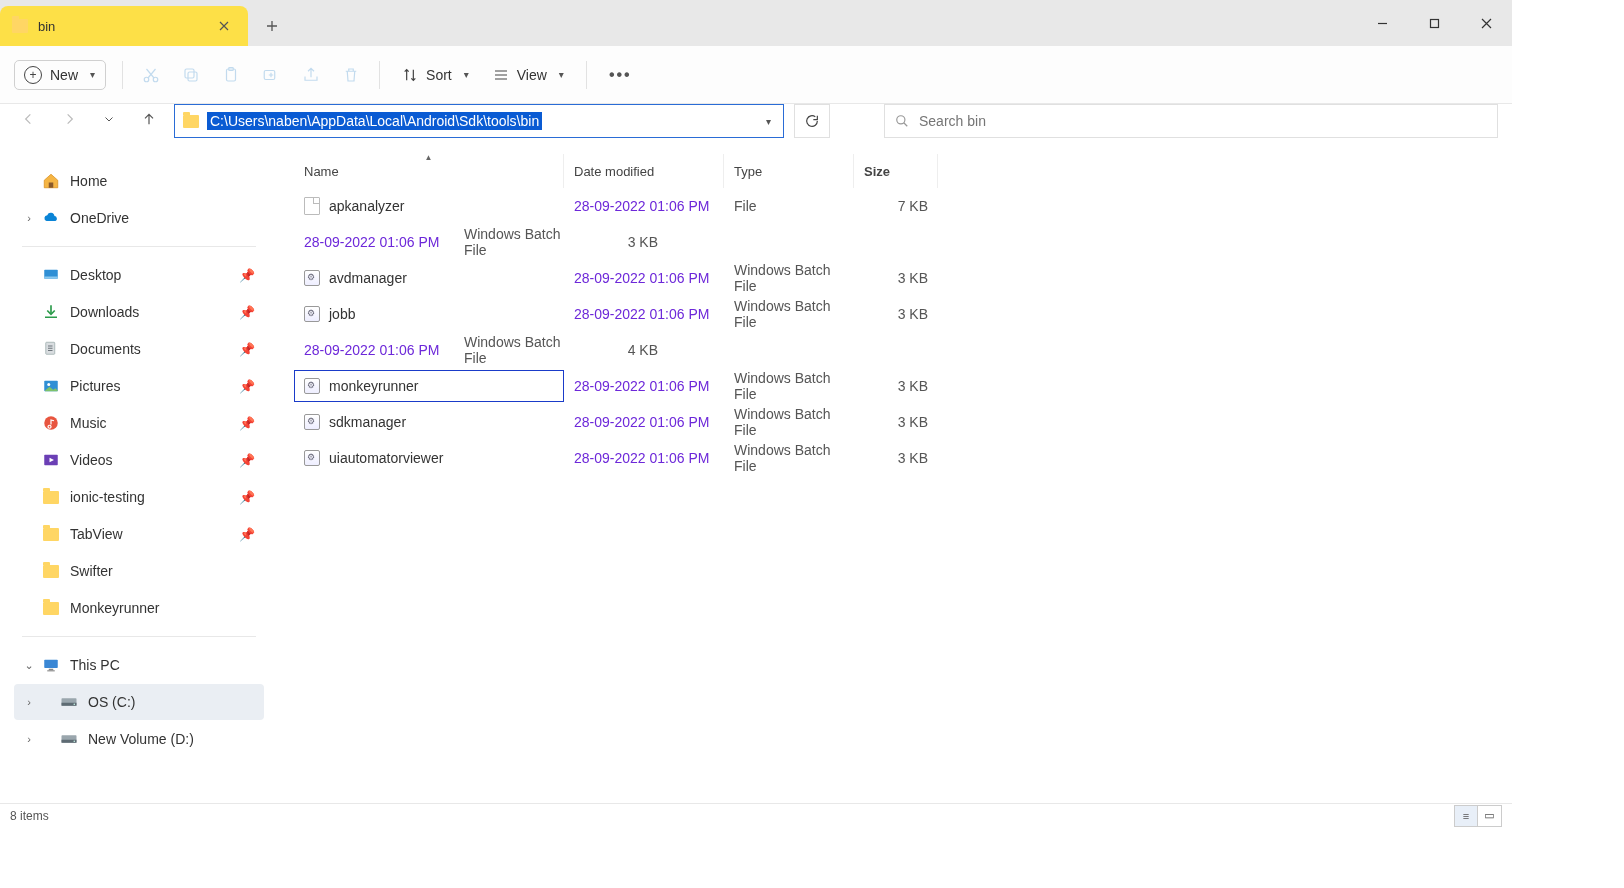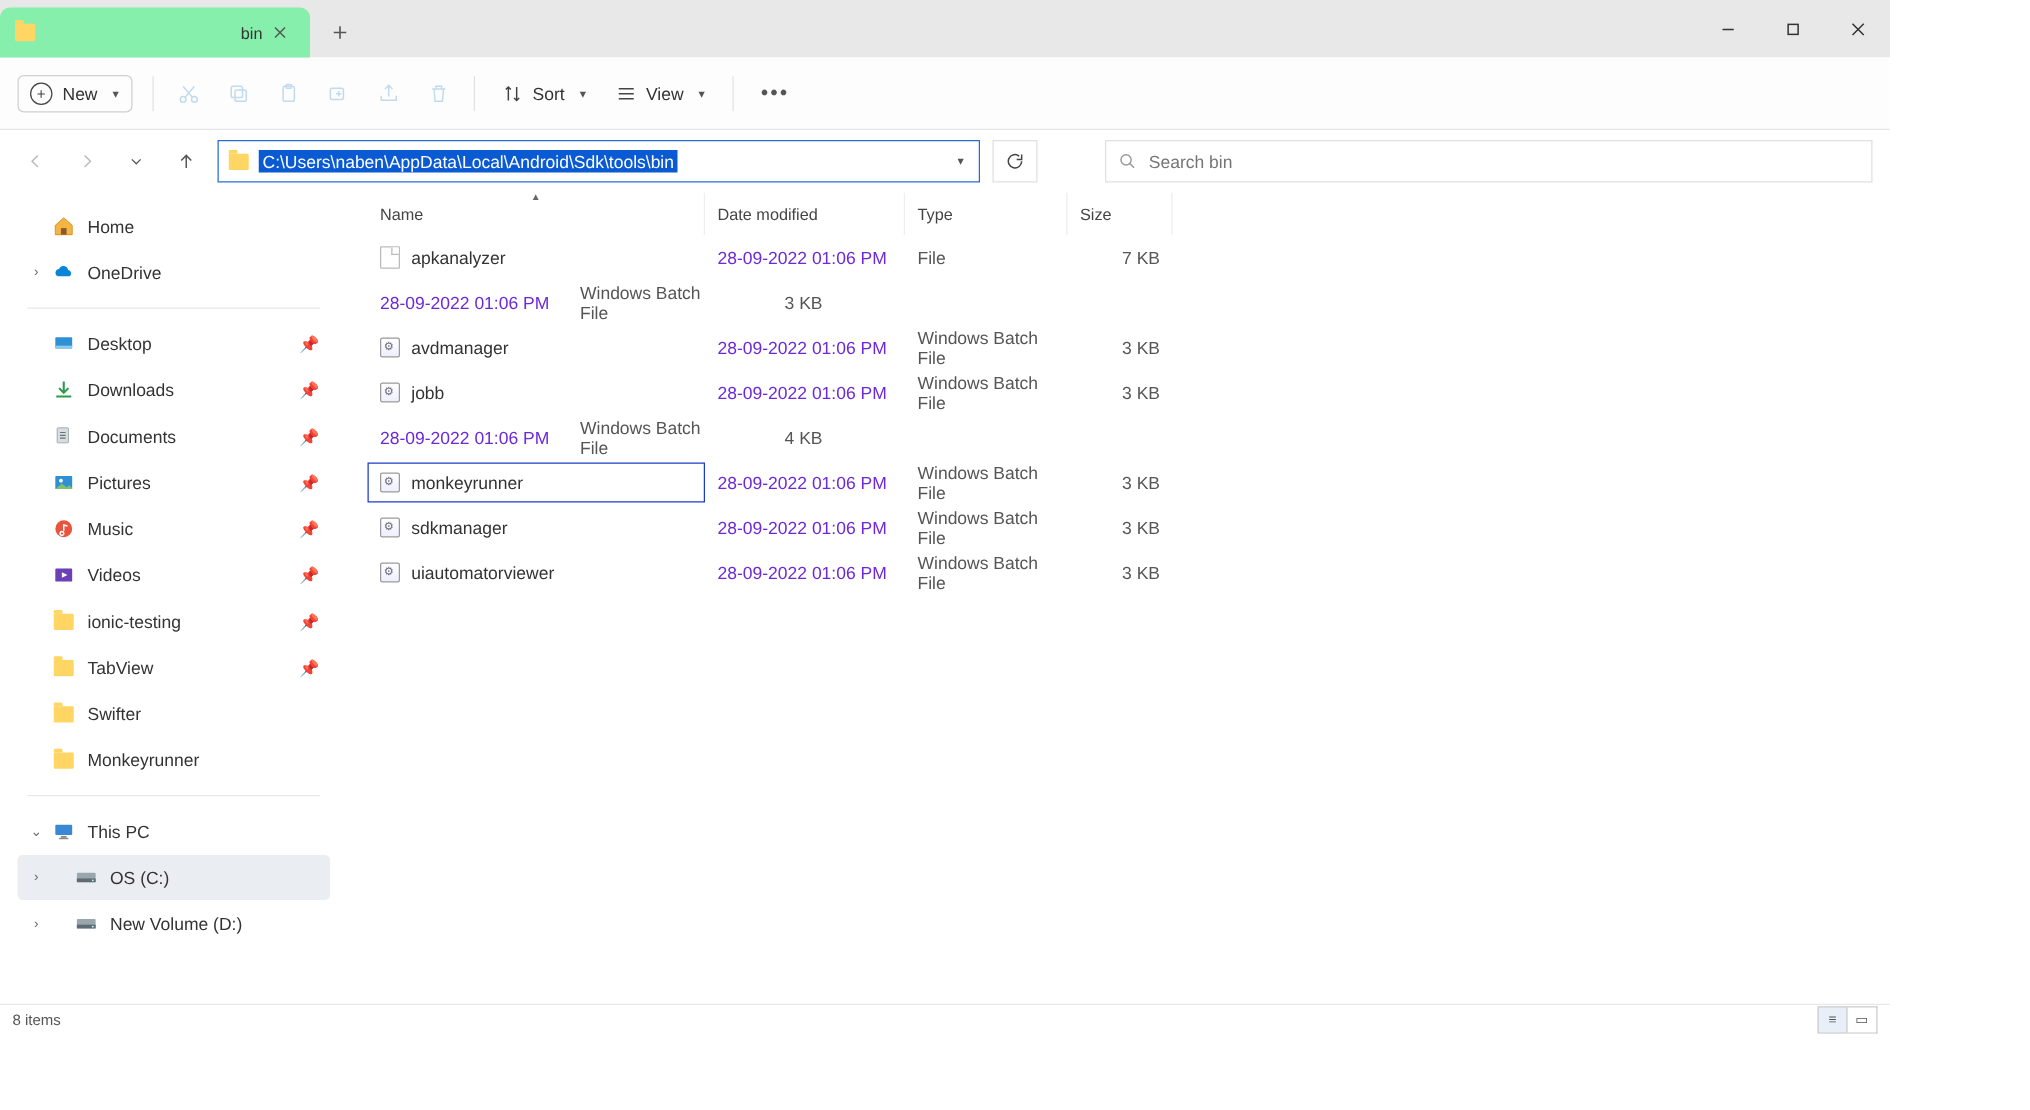--- a/index.html
+++ b/index.html
@@ -1,20 +1,20 @@
 <!DOCTYPE html>
 <html><head>
 <meta charset="utf-8">
 <style>
 * { margin: 0; padding: 0; box-sizing: border-box; font-family: "Segoe UI", Arial, sans-serif; }
 body { background: #fff; width: 1512px; height: 827px; overflow: hidden; font-size: 14px; color: #333; }
 
 
 .titlebar { height: 46px; background: #e8e8e8; display: flex; align-items: flex-end; }
-.tab { display: flex; align-items: center; background: #86efac; height: 40px; margin-top: 6px; border-radius: 8px 8px 0 0; padding: 0 10px 0 12px; min-width: 248px; text-align: right; }
+.tab { display: flex; align-items: center; background: #fde047; height: 40px; margin-top: 6px; border-radius: 8px 8px 0 0; padding: 0 10px 0 12px; min-width: 248px; }
 .tab-icon { width: 16px; height: 14px; background: #ffd664; border-radius: 1px; margin-right: 10px; position: relative; }
 .tab-icon::before { content:""; position:absolute; top:-3px; left:0; width:7px; height:3px; background:#ffd664; border-radius:1px 1px 0 0; }
 .tab-label { flex: 1; font-size: 13px; }
 .tab-close { width: 28px; height: 28px; display:flex; align-items:center; justify-content:center; color:#555; border-radius:4px; cursor:pointer; }
 .new-tab { width: 40px; height: 40px; display:flex; align-items:center; justify-content:center; color:#555; cursor:pointer; margin-left: 4px; margin-top:6px; }
 .window-controls { margin-left:auto; display:flex; }
 .win-btn { width: 52px; height: 46px; display:flex; align-items:center; justify-content:center; color:#333; cursor:pointer; }
 
 
 .toolbar { height: 58px; background: #fdfdfd; border-bottom: 1px solid #e8e8e8; display:flex; align-items:center; padding: 0 14px; gap: 12px; }
@@ -22,21 +22,21 @@
 .tb-sep { width:1px; height: 28px; background:#e2e2e2; margin: 0 4px; }
 .new-btn { display:flex; align-items:center; gap: 8px; border:1px solid #d0d0d0; border-radius: 5px; padding: 5px 10px 5px 9px; cursor:pointer; }
 .plus-circ { width:18px; height:18px; border:1.5px solid #444; border-radius:50%; display:flex; align-items:center; justify-content:center; font-size:12px; color:#444; }
 .chev { font-size:10px; color:#555; margin-left:4px; }
 .tb-icon { width: 24px; height:24px; display:flex; align-items:center; justify-content:center; color:#6ba8d8; opacity:.85; cursor:pointer; }
 .tb-icon.disabled { opacity:.4; pointer-events:none; }
 .tb-text { display:flex; align-items:center; gap:8px; cursor:pointer; color:#333; padding: 4px 6px; }
 .dots { letter-spacing:2px; font-weight:bold; font-size:16px; color:#555; }
 
 
-.navrow { height: 50px; display:flex; align-items:center; padding: 0 14px; gap: 10px; }
+.navrow { height: 50px; display:flex; padding: 0 14px; gap: 10px; }
 .nav-icon { width: 30px; height: 30px; display:flex; align-items:center; justify-content:center; color:#555; cursor:pointer; border-radius:4px; }
 .nav-icon.disabled { opacity:.4; pointer-events:none; }
 .addr { flex: 1; display:flex; align-items:center; border:1px solid #2a6cd6; height: 34px; padding: 0 8px; gap: 8px; max-width: 620px; }
 .addr-folder { width:16px; height:13px; background:#ffd664; border-radius:1px; position:relative; }
 .addr-folder::before { content:""; position:absolute; top:-3px; left:0; width:7px; height:3px; background:#ffd664; border-radius:1px 1px 0 0; }
 .addr-text { background:#0a5bd3; color:#fff; padding: 1px 3px; font-size:14px; }
 .addr-dd { margin-left:auto; color:#555; font-size:10px; cursor:pointer; padding:4px; }
 .refresh { width:36px; height:34px; border:1px solid #e0e0e0; display:flex; align-items:center; justify-content:center; cursor:pointer; color:#444; }
 .search { flex:1; display:flex; align-items:center; border:1px solid #e0e0e0; height:34px; padding:0 10px; gap:10px; color:#888;margin-left:44px; }
 .search input { border:none; outline:none; flex:1; font-size:14px; color:#333; }
@@ -55,21 +55,21 @@
 .ico-folder { width:16px; height:13px; background:#ffd664; border-radius:1px; position:relative; }
 .ico-folder::before { content:""; position:absolute; top:-3px; left:0; width:7px; height:3px; background:#ffd664; border-radius:1px 1px 0 0; }
 
 
 .content { flex:1; overflow:auto; }
 .header-row { display:flex; height: 34px; align-items:center; color:#444; font-size:13px; padding-left: 24px; border-bottom: 0px solid #eee; }
 .col { padding: 0 10px; }
 .col-name { width: 270px; position:relative; border-right:1px solid #eee; height:100%; display:flex; align-items:center; }
 .col-date { width: 160px; border-right:1px solid #eee; height:100%; display:flex; align-items:center; }
 .col-type { width: 130px; border-right:1px solid #eee; height:100%; display:flex; align-items:center; }
-.col-size { width: 84px; text-align:left; border-right:1px solid #eee; height:100%; display:flex; align-items:center; justify-content:flex-start; }
+.col-size { width: 84px; text-align:left; border-right:1px solid #eee; height:100%; display:flex; align-items:center; justify-content:flex-start;font-weight:bold; }
 .sort-ind { position:absolute; top:-1px; left:50%; transform:translateX(-50%); font-size:8px; color:#666; }
 
 .file-row { display:flex; height: 36px; align-items:center; padding-left: 24px; font-size:14px; color:#333; cursor:default; }
 .file-row.highlighted .cell-name { outline:1.5px solid #1a3bc9; outline-offset:-1px; }
 .cell { padding: 0 10px; }
 .cell-name { width:270px; display:flex; align-items:center; gap:9px; height:32px; }
 .cell-date { width:160px; color:#6d28d9; }
 .cell-type { width:130px; color:#555; }
 .cell-size { width:84px; text-align:right; color:#555; }
 .file-ico { width:16px; height:18px; border:1px solid #bbb; border-radius:1px; background:#fff; position:relative; }

